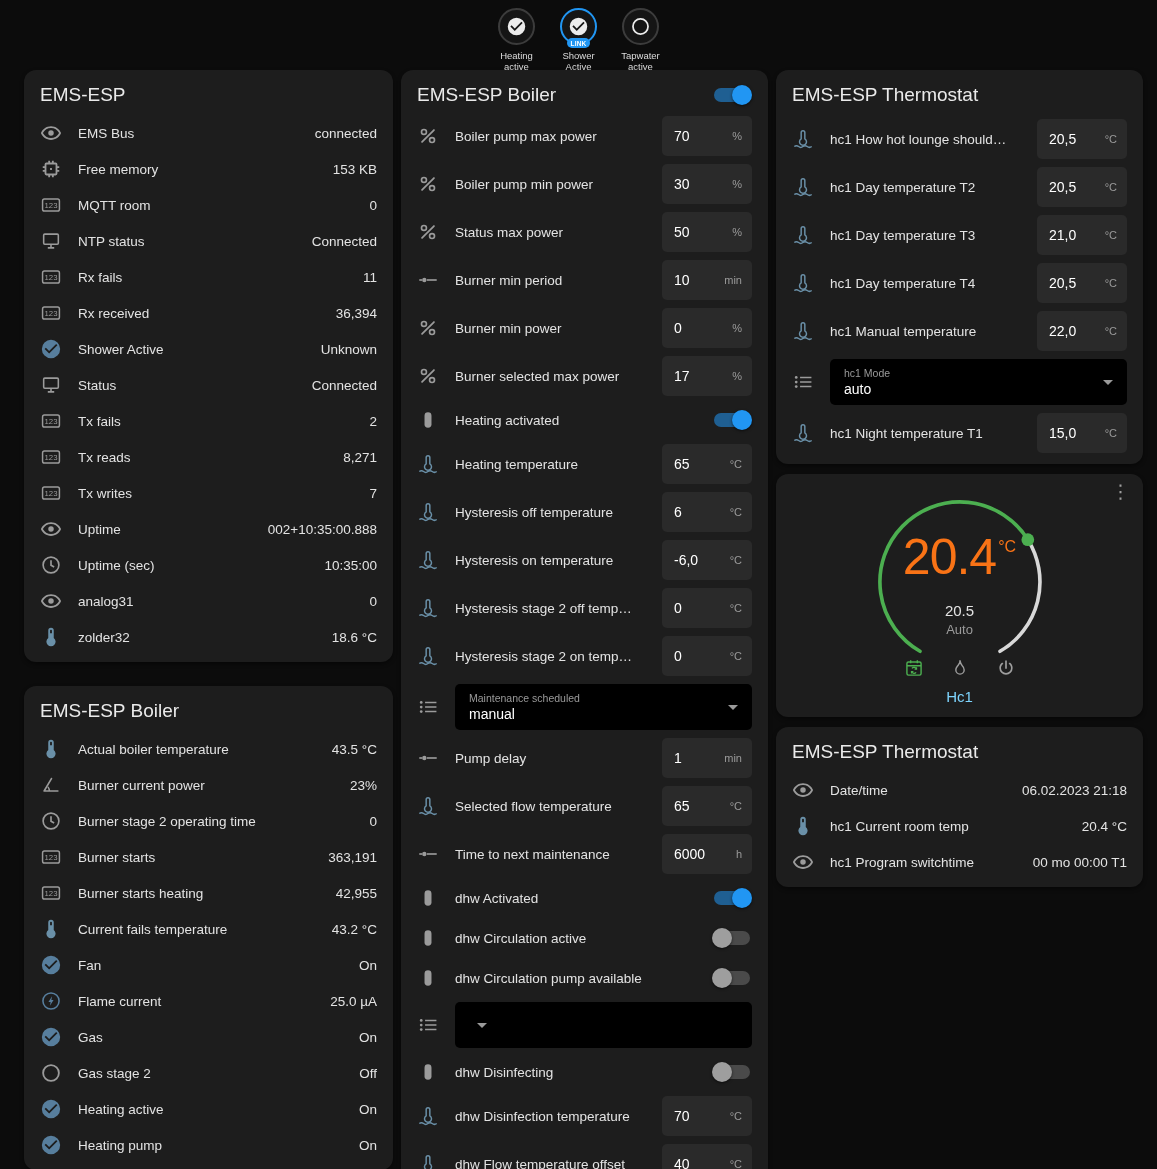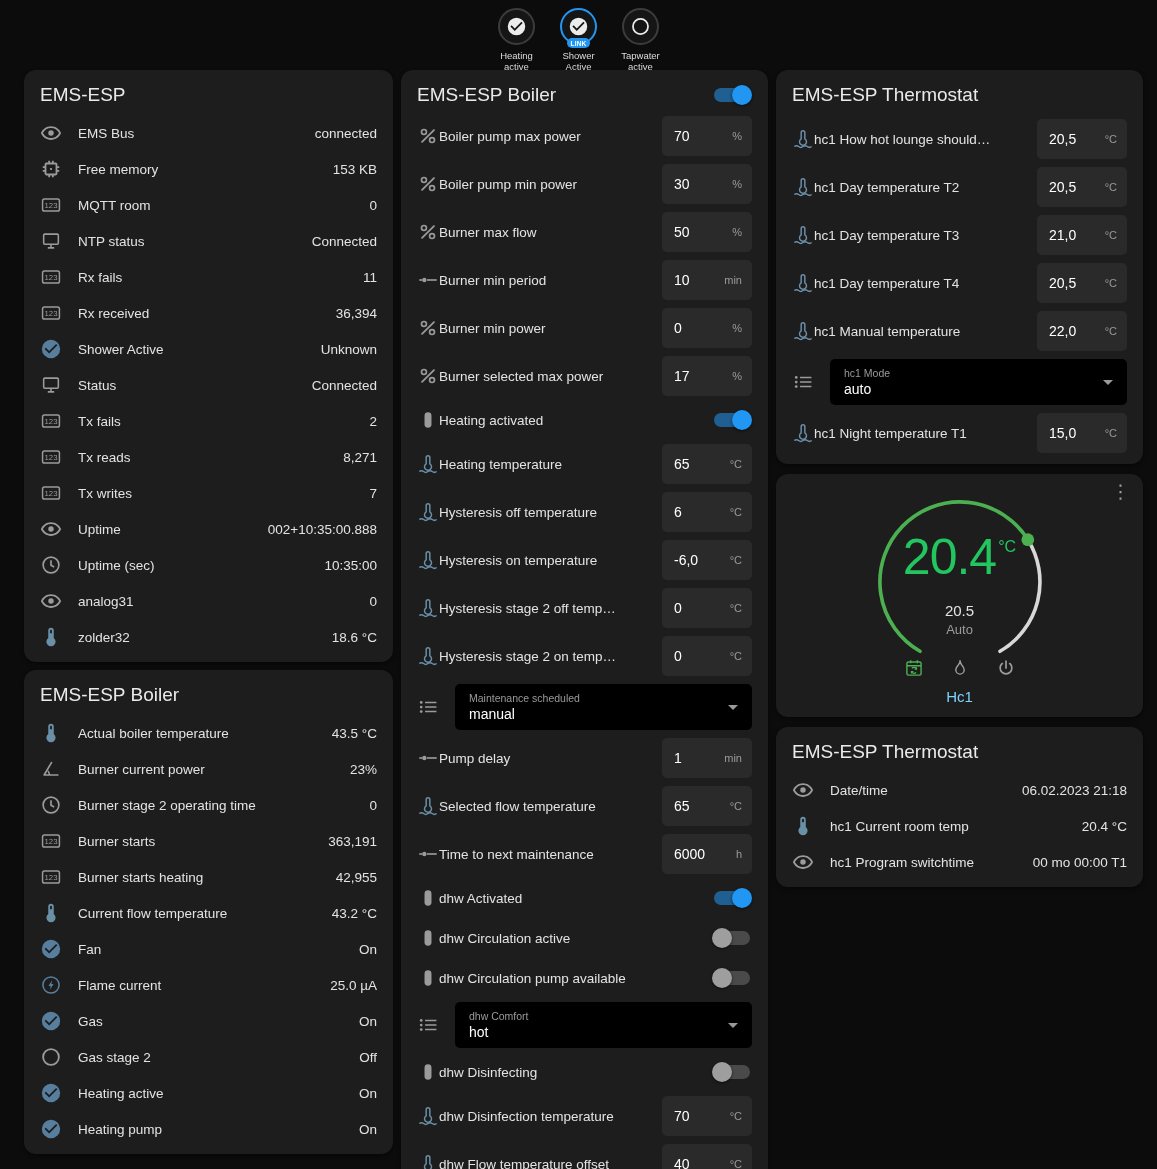--- a/index.html
+++ b/index.html
@@ -12,42 +12,42 @@
   .badge-circle{width:37px;height:37px;border-radius:50%;border:2px solid #3c3c3c;background:#151515;display:flex;align-items:center;justify-content:center;position:relative}
   .badge[data-type="link"] .badge-circle{border-color:#2196f3}
   .badge-chip{position:absolute;bottom:-5px;left:50%;transform:translateX(-50%);background:#2196f3;color:#fff;font-size:6.5px;font-weight:700;padding:1.5px 4px;border-radius:6px;letter-spacing:.2px}
   .badge-chip:empty{display:none}
   .badge .iwrap{color:#ececec}
   .badge .ic{width:21px;height:21px}
   .badge-label{margin-top:5px;font-size:9.5px;line-height:1.2;text-align:center;color:#dcdcdc;max-width:54px}
 
   
   .columns{display:flex;gap:8px;padding:0 14px 0 24px;align-items:flex-start}
-  .col{display:flex;flex-direction:column;gap:8px}
+  .col{display:flex;flex-direction:column;gap:24px}
   .col-left{width:369px}.col-mid{width:367px}.col-right{width:367px;gap:10px}
   .card{background:#1d1d1d;border-radius:12px;width:100%;position:relative;box-shadow:0 2px 4px rgba(0,0,0,.45)}
   .card-title{font-size:19px;font-weight:400;color:#eaeaea;padding:14px 16px 9px}
   .card-head{display:flex;align-items:center;justify-content:space-between;padding:14px 16px 6px}
   .card-head .card-title{padding:0}
   .rows{padding-bottom:7px}
 
   
   .iwrap{display:flex;flex:none;color:#9b9b9b}
   .ic{width:22px;height:22px;display:block}
   [data-name="check-circle-icon"],[data-name="flash-circle-icon"]{color:#577e9d}
   [data-name="thermo-water-icon"],[data-name="thermometer-icon"]{color:#6a90a8}
 
   
   .srow{display:flex;align-items:center;height:36px;padding:0 16px;cursor:pointer}
   .srow .name{margin-left:16px;flex:1;font-size:13.5px;color:#e3e3e3;white-space:nowrap;overflow:hidden;text-overflow:ellipsis}
   .srow .value{font-size:13.5px;color:#e3e3e3;margin-left:10px;white-space:nowrap}
 
   
   .crow{display:flex;align-items:center;min-height:48px;padding:0 16px;cursor:pointer}
-  .crow .name{flex:1;font-size:13.5px;white-space:nowrap;overflow:hidden;text-overflow:ellipsis;color:#e3e3e3}
+  .crow .name{margin-left:16px;flex:1;font-size:13.5px;white-space:nowrap;overflow:hidden;text-overflow:ellipsis;color:#e3e3e3}
   .crow[data-type="toggle"]{min-height:40px}
   .crow[data-type="select"]{min-height:54px}
   .numbox{display:none;align-items:center;justify-content:space-between;background:#2a2a2a;border-radius:5px;height:40px;padding:0 10px 0 12px;width:90px;flex:none;margin-left:8px}
   .crow[data-type="number"] .numbox{display:flex}
   .nv{font-size:14px;color:#fff;white-space:nowrap}
   .nu{font-size:11px;color:#9a9a9a;margin-left:8px}
   .switch{display:none;width:36px;height:14px;border-radius:7px;background:#4a4a4a;position:relative;flex:none;margin:3px 2px 3px 8px;cursor:pointer}
   .switch::after{content:"";position:absolute;width:20px;height:20px;border-radius:50%;background:#9e9e9e;top:-3px;left:-2px;box-shadow:0 1px 3px rgba(0,0,0,.6)}
   .crow[data-type="toggle"] .switch,.switch-wrap .switch{display:block}
   [data-state="on"] .switch{background:rgba(33,150,243,.55)}
@@ -61,21 +61,21 @@
 
   
   .dial-card{display:flex;flex-direction:column;align-items:center;padding:8px 0 12px}
   .dots{position:absolute;top:8px;right:13px;color:#9e9e9e;font-size:19px;cursor:pointer;line-height:1}
   .dial{position:relative;width:200px;height:200px}
   .dial svg{width:200px;height:200px;display:block}
   .arc-bg{stroke:#d8d8d8;stroke-width:4;fill:none;stroke-linecap:round}
   .arc-fg{stroke:#4caf50;stroke-width:4;fill:none;stroke-linecap:round}
   .knob{fill:#4caf50}
   .dial-text{position:absolute;inset:0;display:flex;flex-direction:column;align-items:center;justify-content:center;text-align:center;padding-top:4px}
-  .cur{font-size:50px;color:#22c55e;line-height:1;letter-spacing:-1px}
+  .cur{font-size:50px;color:#f97316;line-height:1;letter-spacing:-1px}
   .cu{font-size:16px;position:relative;top:-22px;margin-left:2px;letter-spacing:0}
   .tgt{font-size:15px;color:#e3e3e3;margin-top:20px}
   .mode{font-size:13px;color:#9b9b9b;margin-top:3px}
   .dial-actions{display:flex;gap:26px;margin-top:-24px}
   .act{color:#9e9e9e;cursor:pointer}
   .act .ic{width:20px;height:20px}
   .act.green{color:#4caf50}
   .dial-zone{margin-top:10px;font-size:15px;color:#7dd3fc}
 </style>
 </head>
@@ -409,21 +409,21 @@
               <span class="name" data-name="entity-name">Burner starts heating</span>
               <span class="value" data-name="entity-value">42,955</span>
             </div>
 
             <div class="srow" data-name="entity-row">
               <span class="iwrap" data-name="thermometer-icon">
                 <svg class="ic">
                   <use href="#i-thermometer"></use>
                 </svg>
               </span>
-              <span class="name" data-name="entity-name">Current flow temperature</span>
+              <span class="name" data-name="entity-name">Current fails temperature</span>
               <span class="value" data-name="entity-value">43.2 °C</span>
             </div>
 
             <div class="srow" data-name="entity-row">
               <span class="iwrap" data-name="check-circle-icon">
                 <svg class="ic">
                   <use href="#i-check-circle"></use>
                 </svg>
               </span>
               <span class="name" data-name="entity-name">Fan</span>
@@ -520,21 +520,21 @@
               </span>
 
             </div>
 
             <div class="crow" data-name="control-row" data-type="number">
               <span class="iwrap" data-name="percent-icon">
                 <svg class="ic">
                   <use href="#i-percent"></use>
                 </svg>
               </span>
-              <span class="name" data-name="control-name">Burner max flow</span>
+              <span class="name" data-name="control-name">Status max power</span>
               <span class="numbox" data-name="number-input">
                 <span class="nv" data-name="number-value">50</span>
                 <span class="nu" data-name="number-unit">%</span>
               </span>
 
             </div>
 
             <div class="crow" data-name="control-row" data-type="number">
               <span class="iwrap" data-name="ray-icon">
                 <svg class="ic">
@@ -754,24 +754,20 @@
             </div>
 
             <div class="crow" data-name="control-row" data-type="select">
               <span class="iwrap" data-name="list-icon">
                 <svg class="ic">
                   <use href="#i-list"></use>
                 </svg>
               </span>
 
               <span class="selbox" data-name="select-input">
-                <span class="stack" data-name="select-stack">
-                  <span class="sl" data-name="select-label">dhw Comfort</span>
-                  <span class="sv" data-name="select-value">hot</span>
-                </span>
                 <span class="caret" data-name="chevron-down-icon"></span>
               </span>
             </div>
 
             <div class="crow" data-name="control-row" data-type="toggle" data-state="off">
               <span class="iwrap" data-name="boiler-icon">
                 <svg class="ic">
                   <use href="#i-boiler"></use>
                 </svg>
               </span>

